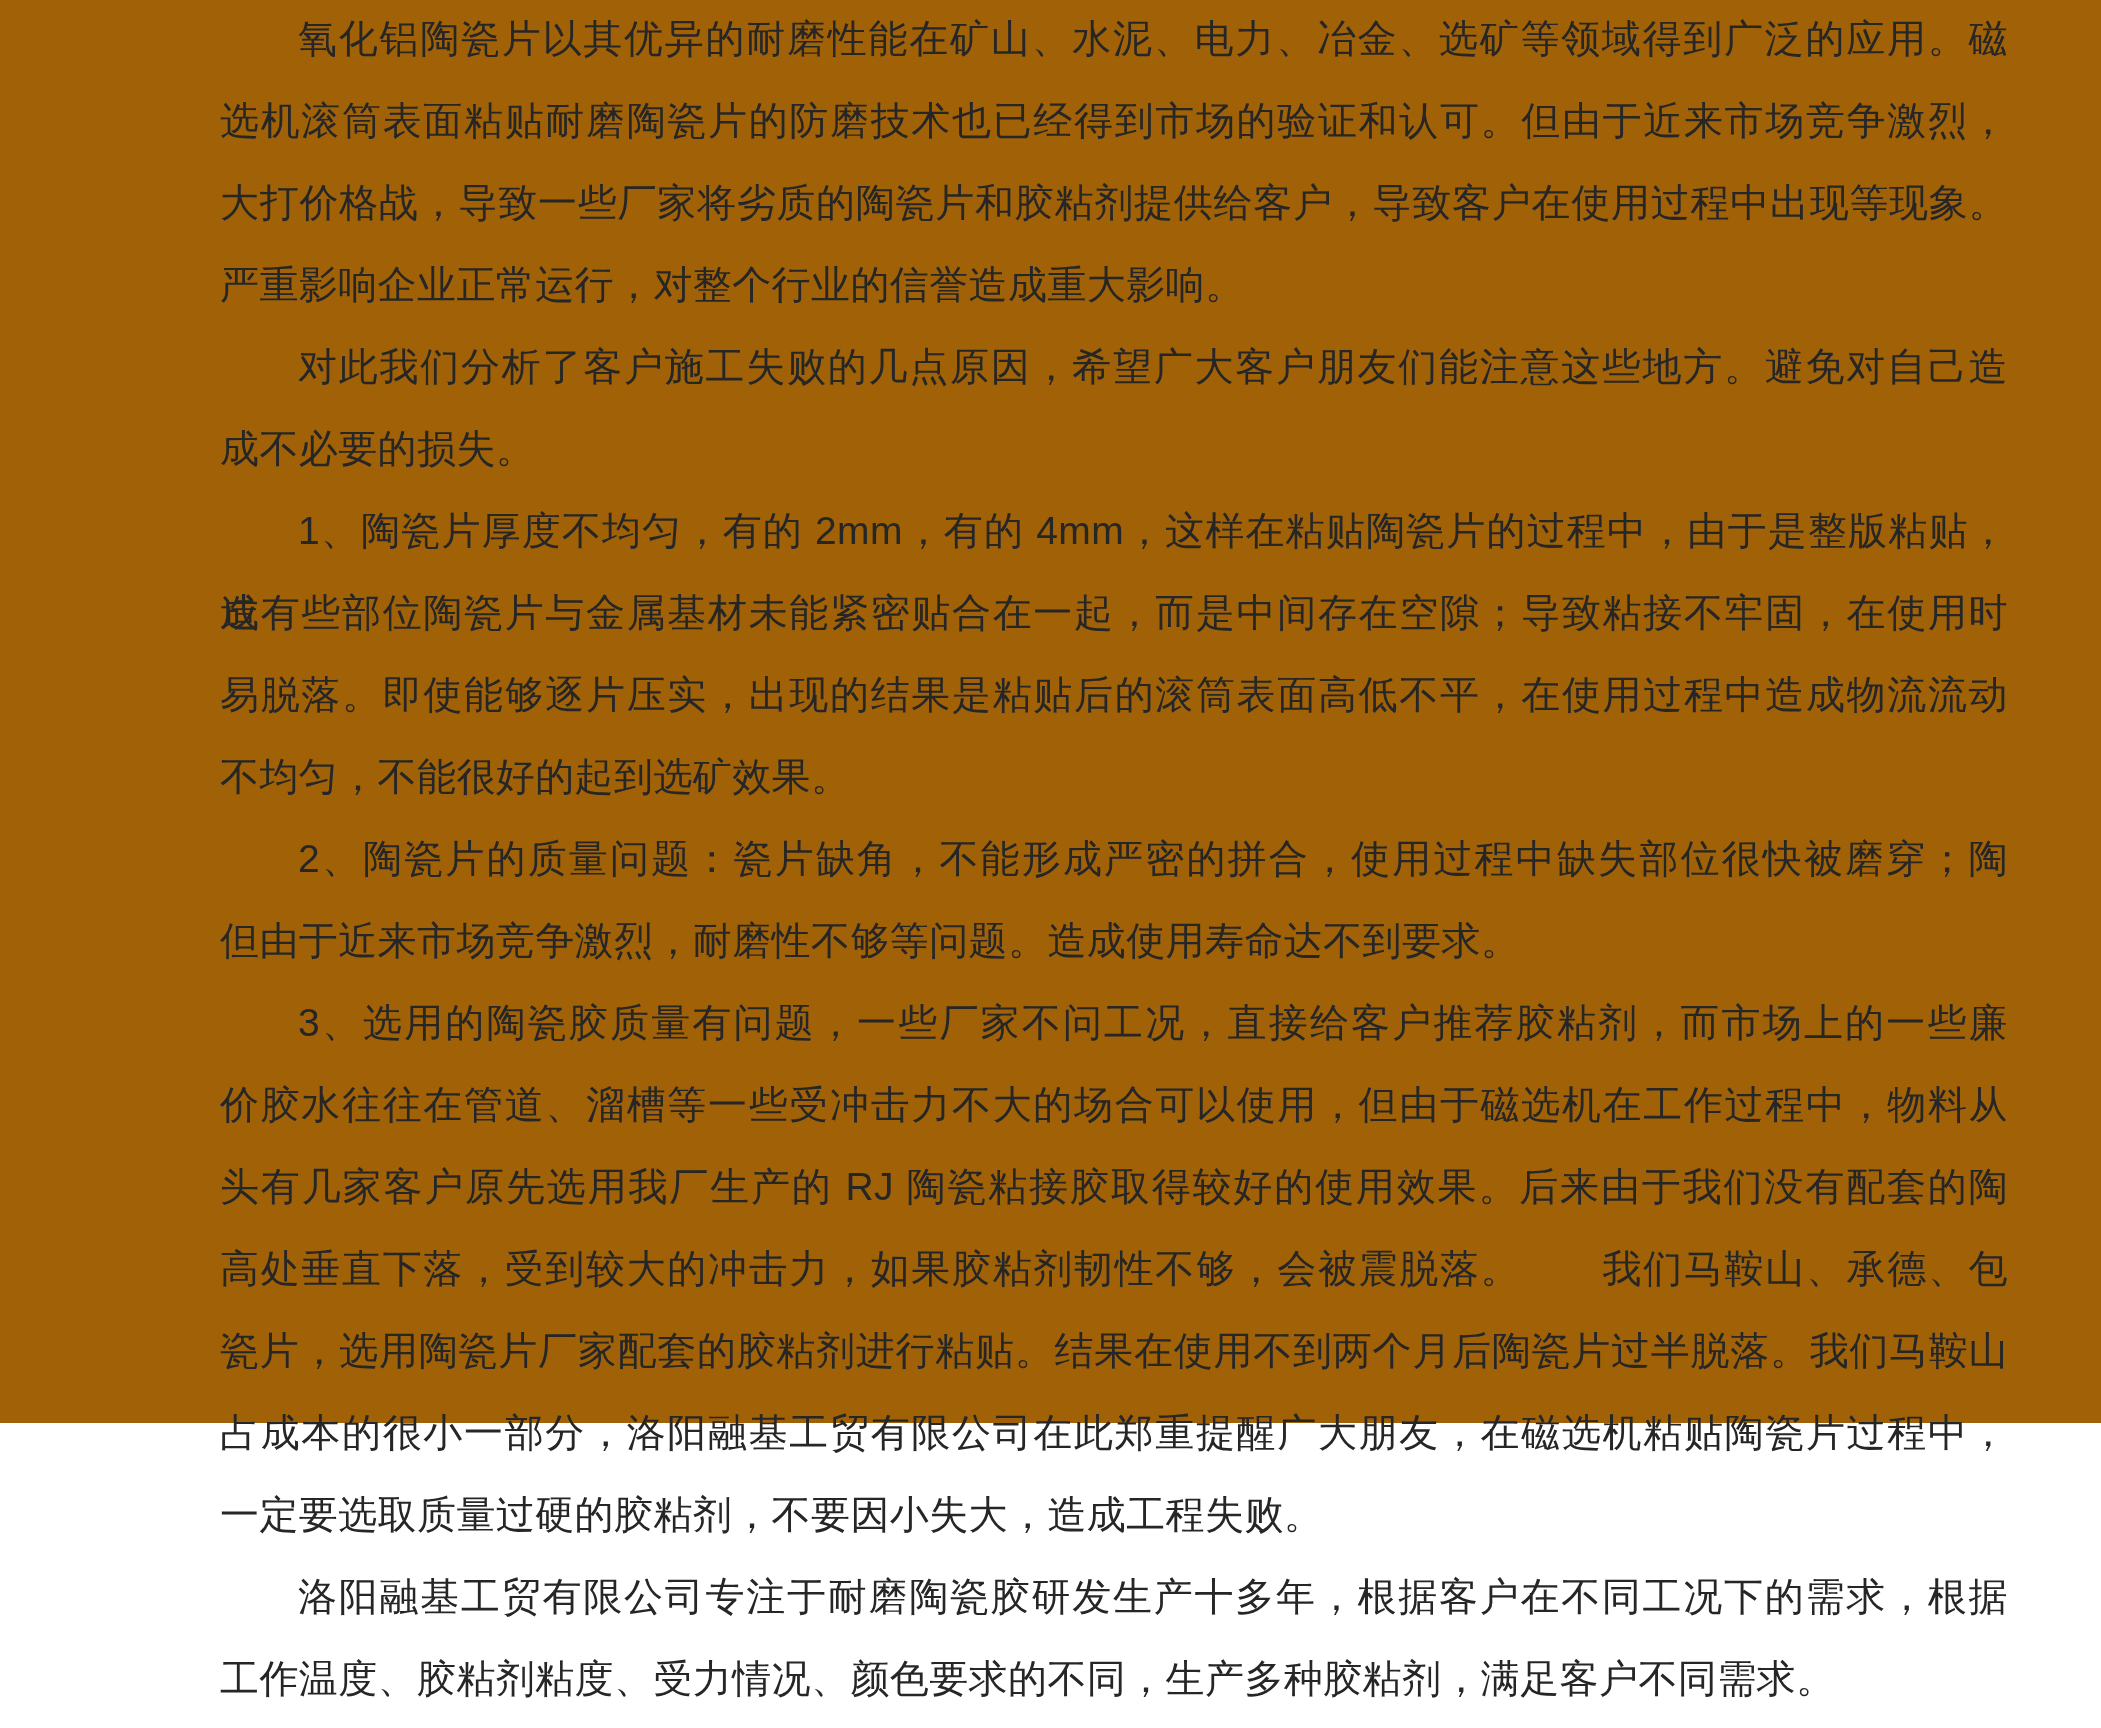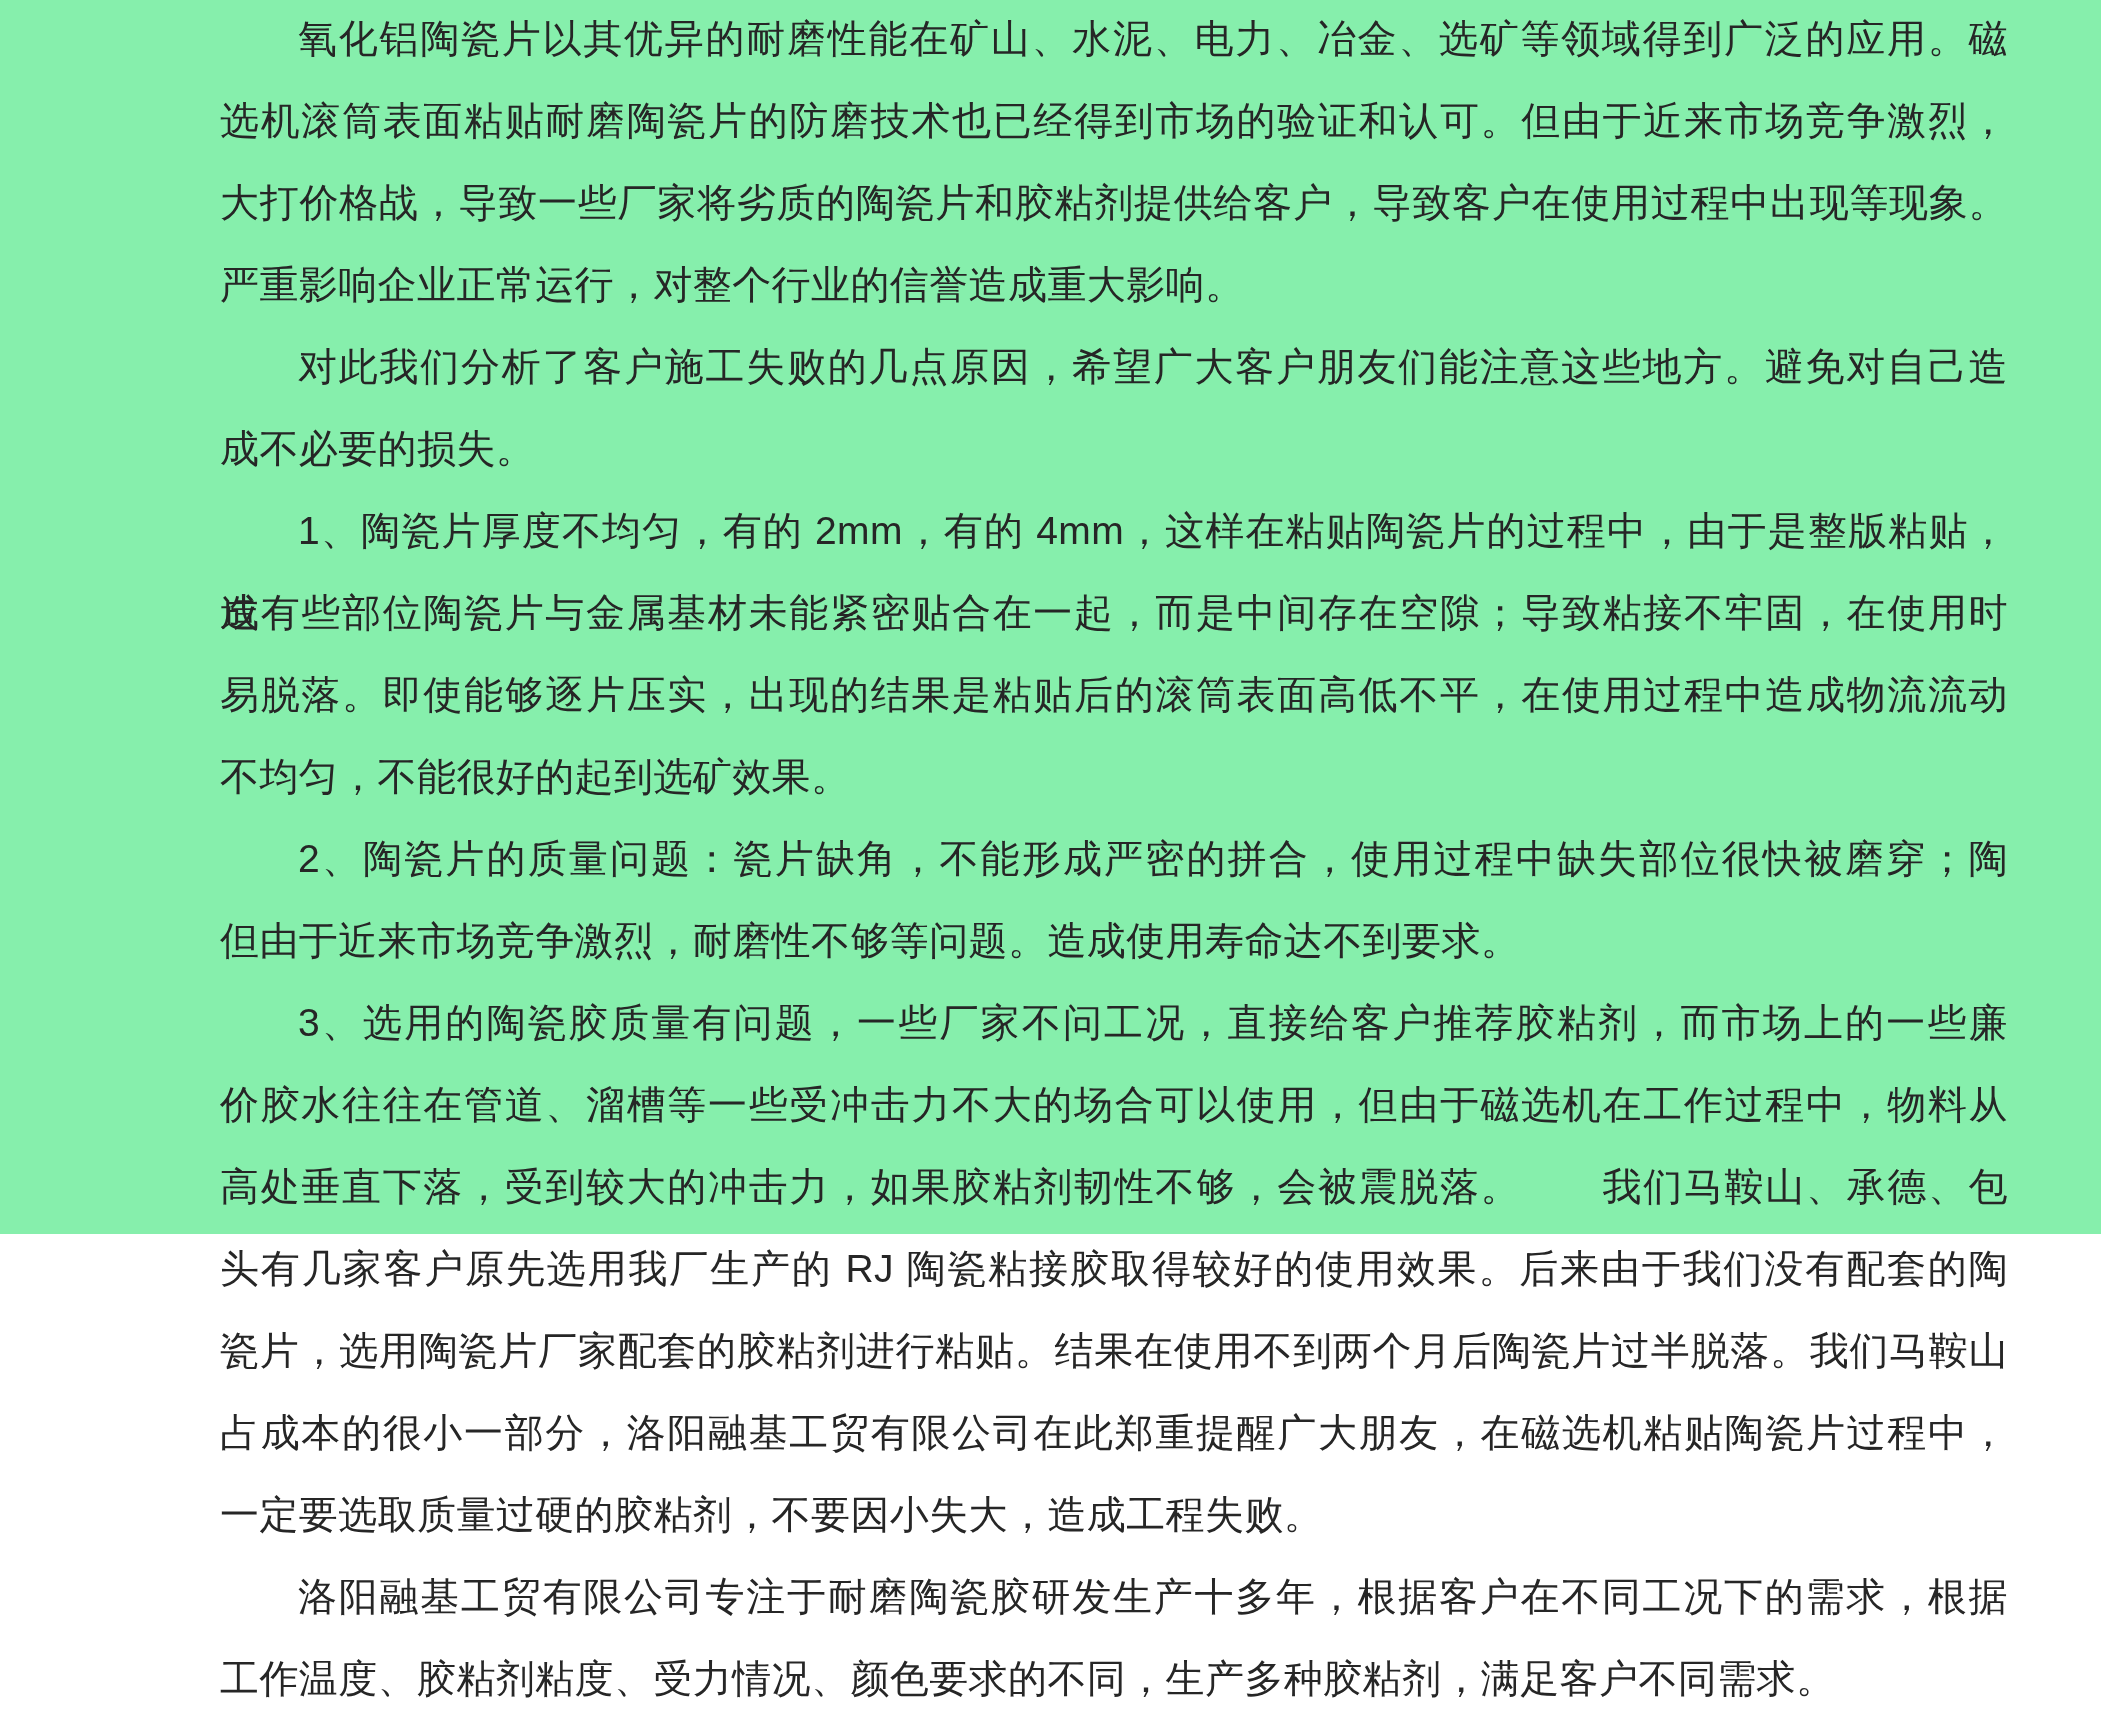--- a/index.html
+++ b/index.html
@@ -12,22 +12,22 @@
     height: 1729px;
     position: relative;
     overflow: hidden;
     font-family: "Liberation Sans", sans-serif;
   }
   .page {
     position: absolute;
     left: 0;
     top: 0;
     width: 2101px;
-    height: 1234px;
-    background: #86efac;
+    height: 1423px;
+    background: #a16207;
   }
   .text-block {
     position: absolute;
     left: 220px;
     top: -1.7px;
     width: 1788px;
   }
   .line {
     height: 82px;
     line-height: 82px;
@@ -56,22 +56,22 @@
     <div class="line i">对此我们分析了客户施工失败的几点原因，希望广大客户朋友们能注意这些地方。避免对自己造</div>
     <div class="line last">成不必要的损失。</div>
     <div class="line i">1、陶瓷片厚度不均匀，有的 2mm，有的 4mm，这样在粘贴陶瓷片的过程中，由于是整版粘贴，造</div>
     <div class="line">成有些部位陶瓷片与金属基材未能紧密贴合在一起，而是中间存在空隙；导致粘接不牢固，在使用时</div>
     <div class="line">易脱落。即使能够逐片压实，出现的结果是粘贴后的滚筒表面高低不平，在使用过程中造成物流流动</div>
     <div class="line last">不均匀，不能很好的起到选矿效果。</div>
     <div class="line i">2、陶瓷片的质量问题：瓷片缺角，不能形成严密的拼合，使用过程中缺失部位很快被磨穿；陶</div>
     <div class="line last">但由于近来市场竞争激烈，耐磨性不够等问题。造成使用寿命达不到要求。</div>
     <div class="line i">3、选用的陶瓷胶质量有问题，一些厂家不问工况，直接给客户推荐胶粘剂，而市场上的一些廉</div>
     <div class="line">价胶水往往在管道、溜槽等一些受冲击力不大的场合可以使用，但由于磁选机在工作过程中，物料从</div>
+    <div class="line">头有几家客户原先选用我厂生产的 RJ 陶瓷粘接胶取得较好的使用效果。后来由于我们没有配套的陶</div>
     <div class="line">高处垂直下落，受到较大的冲击力，如果胶粘剂韧性不够，会被震脱落。　　我们马鞍山、承德、包</div>
-    <div class="line">头有几家客户原先选用我厂生产的 RJ 陶瓷粘接胶取得较好的使用效果。后来由于我们没有配套的陶</div>
     <div class="line">瓷片，选用陶瓷片厂家配套的胶粘剂进行粘贴。结果在使用不到两个月后陶瓷片过半脱落。我们马鞍山</div>
     <div class="line">占成本的很小一部分，洛阳融基工贸有限公司在此郑重提醒广大朋友，在磁选机粘贴陶瓷片过程中，</div>
     <div class="line last">一定要选取质量过硬的胶粘剂，不要因小失大，造成工程失败。</div>
     <div class="line i">洛阳融基工贸有限公司专注于耐磨陶瓷胶研发生产十多年，根据客户在不同工况下的需求，根据</div>
     <div class="line last">工作温度、胶粘剂粘度、受力情况、颜色要求的不同，生产多种胶粘剂，满足客户不同需求。</div>
   </div>
 </div>
 
 
 </body></html>

